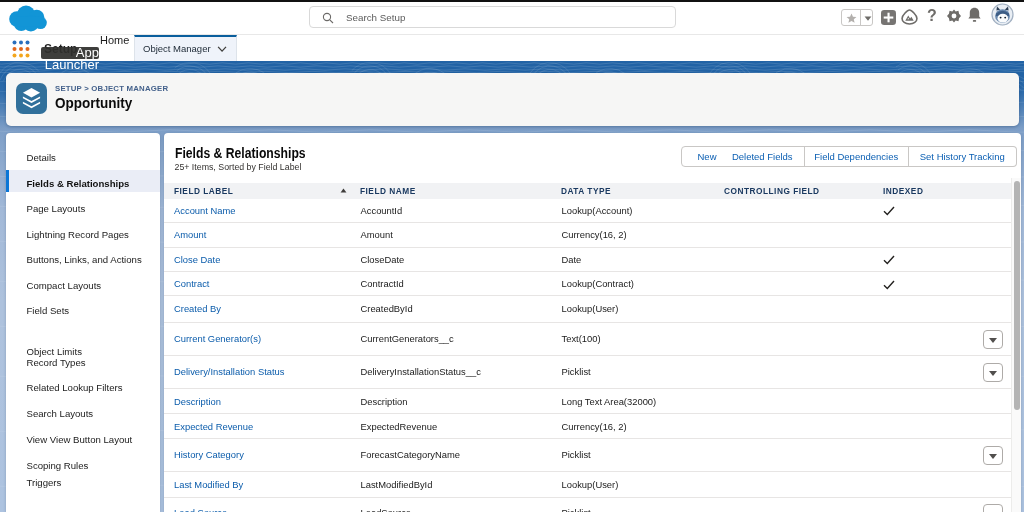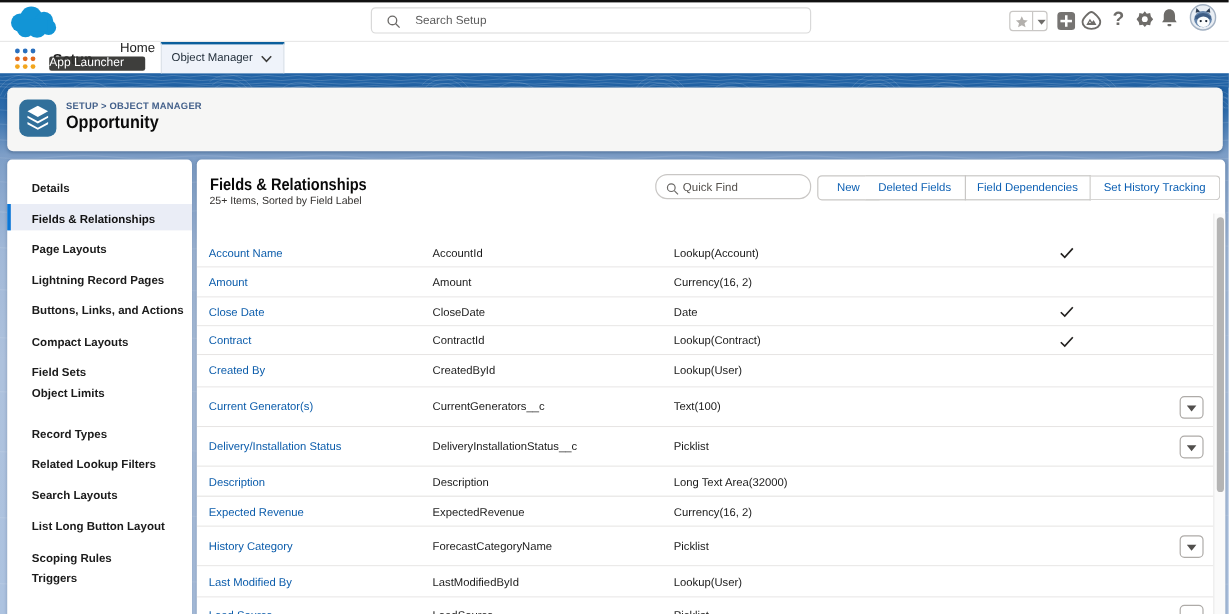--- a/index.html
+++ b/index.html
@@ -20,31 +20,31 @@
 
 #favgrp { left:841px; top:9px; width:32px; height:17px; border:1px solid #c9c7c5; border-radius:3px; background:#fff; }
 #favgrp .sep { position:absolute; left:18px; top:0; width:1px; height:15px; background:#c9c7c5; }
 
 
 #tabbar { left:0; top:35px; width:1024px; height:26px; background:#fff; }
 #omtab { left:134px; top:35px; width:103px; height:26px; background:#eff3fa; border-top:2.5px solid #0a5e9c; border-left:1px solid #dde3ea; border-right:1px solid #dde3ea; }
 #hometxt { left:100px; top:34px; font-size:11px; color:#1c1c1c; }
 #omtxt { left:143px; top:42.5px; font-size:9.5px; color:#222e3a; }
 #setuptxt { left:44px; top:42px; font-size:12px; font-weight:bold; color:#1c1c1c; }
-#tooltip { left:41px; top:47px; width:80px; height:12px; background:rgba(47,47,45,0.93); border-radius:2px; color:#fff; font-size:10px; text-align:left; line-height:12px; }
+#tooltip { left:41px; top:47px; width:58px; height:12px; background:rgba(47,47,45,0.93); border-radius:2px; color:#fff; font-size:13px; text-align:right; line-height:12px; }
 
 
 #headercard { left:6px; top:72.5px; width:1013px; height:53px; background:#f6f6f5; border-radius:5px; box-shadow:0 1px 3px rgba(10,35,70,0.3); }
 #hicon { left:16px; top:83px; width:31px; height:31px; border-radius:7px; background:#31709b; }
 #breadcrumb { left:55px; top:84px; font-size:7.8px; letter-spacing:0.2px; color:#44618b; font-weight:bold; }
 #opptitle { left:55px; top:93.5px; font-size:15px; font-weight:bold; color:#0b0b0b; transform:scaleX(0.9); transform-origin:0 0; }
 
 
 #sidebar { left:5.5px; top:132.5px; width:154.5px; height:379.5px; background:#fff; border-radius:4px 4px 0 0; box-shadow:0 1px 3px rgba(10,35,70,0.25); font-size:9.6px; color:#1b1b1b; }
-.sbitem { position:absolute; left:21px;font-weight:bold; }
+.sbitem { position:absolute; left:21px; }
 #sbsel { left:0; top:37.5px; width:154.5px; height:21.5px; background:#eaedf6; border-left:3px solid #0b76d6; }
 
 
 #maincard { left:164px; top:132.5px; width:857px; height:379.5px; background:#fff; border-radius:4px 4px 0 0; box-shadow:0 1px 3px rgba(10,35,70,0.25); }
 #mtitle { left:10.5px; top:12.5px; font-size:14px; font-weight:bold; color:#090909; transform:scaleX(0.87); transform-origin:0 0; }
 #msub { left:10.5px; top:29px; font-size:8.8px; color:#33312f;text-align:right; }
 #quickfind { left:382px; top:12.9px; width:130px; height:21px; border:1px solid #c9c7c5; border-radius:10px; background:#fff; }
 #quickfind span { position:absolute; left:22px; top:4.5px; font-size:9.6px; color:#55514d; }
 #btngroup { left:517px; top:13px; height:21px; }
 .btn { position:absolute; top:0; height:21px; background:#fff; border:1px solid #c9c7c5; color:#0b5fb3; font-size:9.5px; text-align:center; line-height:19.5px; }
@@ -200,46 +200,49 @@
 
 <div id="sidebar" class="abs">
   <div id="sbsel" class="abs"></div>
   <div class="sbitem" style="top:19.5px">Details</div>
   <div class="sbitem" style="top:45.0px;font-weight:bold;color:#121212">Fields &amp; Relationships</div>
   <div class="sbitem" style="top:70.5px">Page Layouts</div>
   <div class="sbitem" style="top:96.0px">Lightning Record Pages</div>
   <div class="sbitem" style="top:121.5px">Buttons, Links, and Actions</div>
   <div class="sbitem" style="top:147.0px">Compact Layouts</div>
   <div class="sbitem" style="top:172.5px">Field Sets</div>
-  <div class="sbitem" style="top:190px">Object Limits</div>
+  <div class="sbitem" style="top:213px">Object Limits</div>
   <div class="sbitem" style="top:224.0px">Record Types</div>
   <div class="sbitem" style="top:249.5px">Related Lookup Filters</div>
   <div class="sbitem" style="top:275.5px">Search Layouts</div>
-  <div class="sbitem" style="top:301.0px">List Long Button Layout</div>
+  <div class="sbitem" style="top:301.0px">View View Button Layout</div>
   <div class="sbitem" style="top:327.0px">Scoping Rules</div>
   <div class="sbitem" style="top:344px">Triggers</div>
 </div>
 
 <div id="maincard" class="abs">
   <div id="mtitle" class="abs">Fields &amp; Relationships</div>
   <div id="msub" class="abs">25+ Items, Sorted by Field Label</div>
-  <div id="quickfind" class="abs">
-      <span>Quick Find</span>
-    <svg style="position:absolute;left:8px;top:5.5px" width="11" height="11" viewBox="0 0 11 11">
-        <circle cx="4.4" cy="4.4" r="3.2" fill="none" stroke="#6b6967" stroke-width="1"></circle>
-        <line x1="6.9" y1="6.9" x2="10" y2="10" stroke="#6b6967" stroke-width="1"></line>
-      </svg>
-  </div>
   <div id="btngroup" class="abs">
     <div id="btn1" class="btn">New</div>
     <div id="btn2" class="btn">Deleted Fields</div>
     <div id="btn3" class="btn">Field Dependencies</div>
     <div id="btn4" class="btn">Set History Tracking</div>
   </div>
 
+  <div id="thead" class="abs">
+    <div class="th" style="left:10px">FIELD LABEL</div>
+    <svg style="position:absolute;left:176px;top:5.5px" width="7" height="5" viewBox="0 0 8 6">
+        <path d="M4 0.5 L7.5 5.5 L0.5 5.5 Z" fill="#3e3c3a"></path>
+      </svg>
+    <div class="th" style="left:196px">FIELD NAME</div>
+    <div class="th" style="left:397px">DATA TYPE</div>
+    <div class="th" style="left:560px">CONTROLLING FIELD</div>
+    <div class="th" style="left:719px">INDEXED</div>
+  </div>
 </div>
 
 <div class="abs" style="left:164px;top:130px;width:848px;height:382px;overflow:hidden">
   <div class="row" style="top:68.5px;height:24.5px"></div>
   <div class="cell link" style="left:10px;top:74.5px">Account Name</div>
   <div class="cell" style="left:196.5px;top:74.5px">AccountId</div>
   <div class="cell" style="left:397.5px;top:74.5px">Lookup(Account)</div>
   <svg class="abs-chk" style="position:absolute;left:719px;top:76.2px" width="12" height="10" viewBox="0 0 12 10">
       <path d="M1 5.2 L4.3 8.4 L11 1" fill="none" stroke="#23211f" stroke-width="1.4"></path>
     </svg>

